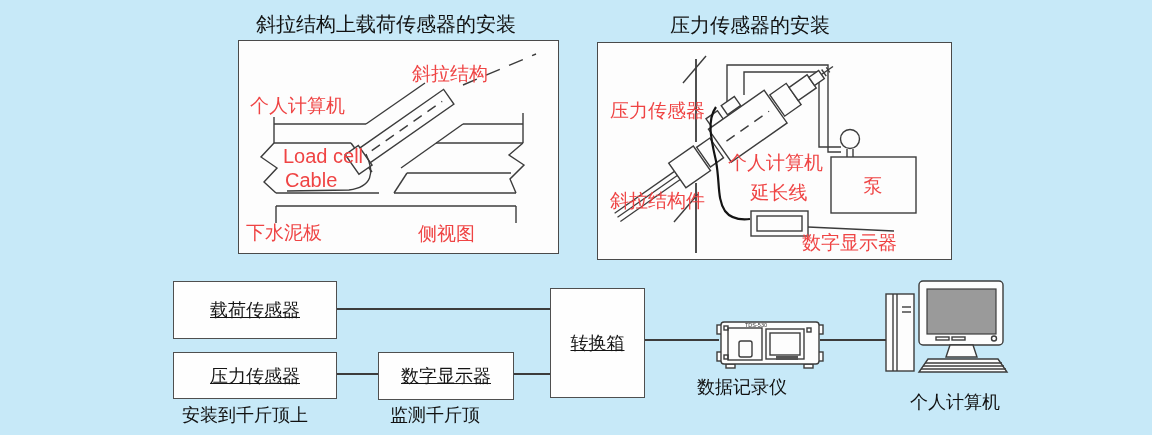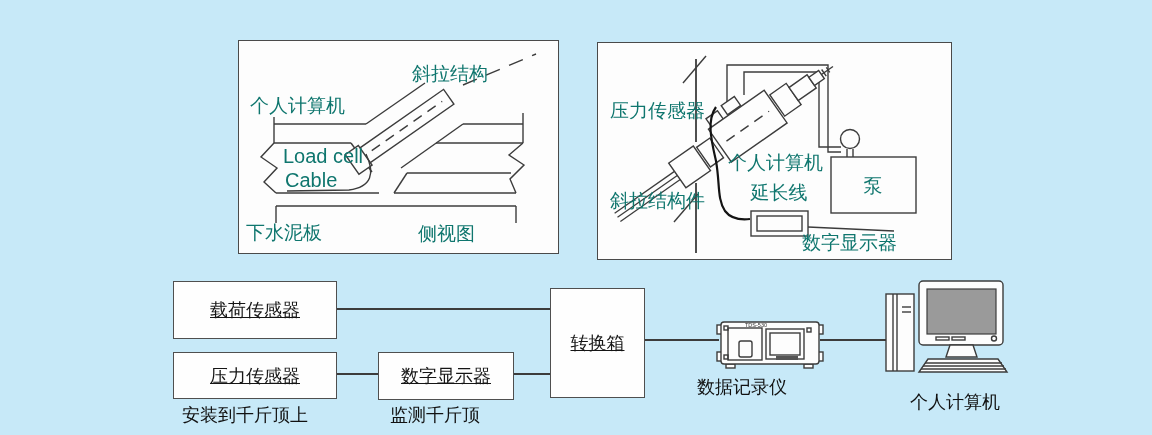--- a/index.html
+++ b/index.html
@@ -4,40 +4,42 @@
 <style>
   html,body{margin:0;padding:0;}
   .stage{
     position:relative;width:1152px;height:435px;
     background:#c7e9f8;overflow:hidden;
     font-family:"Liberation Sans","DejaVu Sans",sans-serif;color:#151515;
   }
   .panel{position:absolute;background:#fdfdfd;border:1.5px solid #4a4a4a;}
   .panel svg{position:absolute;left:0;top:0;}
   .title{position:absolute;font-size:20px;text-align:center;white-space:nowrap;color:#111;}
-  .lbl{position:absolute;font-size:19px;line-height:1.15;white-space:nowrap;color:#0f766e;z-index:3;}
+  .lbl{position:absolute;font-size:19px;line-height:1.15;white-space:nowrap;color:#ef4444;z-index:3;}
   .lbl.latin{font-size:20px;}
   .box{
     position:absolute;background:#fefefe;border:1.6px solid #4f4f4f;
     display:flex;align-items:center;justify-content:center;
     font-size:18px;white-space:nowrap;z-index:2;text-decoration:underline;
   }
   .conn{position:absolute;height:2px;background:#3c3c3c;z-index:1;}
   .cap{position:absolute;font-size:18px;text-align:center;white-space:nowrap;color:#111;}
   .devlbl{position:absolute;font-size:18px;text-align:center;white-space:nowrap;color:#111;}
   .dev{position:absolute;z-index:2;}
   svg .ln{stroke:#3c3c3c;stroke-width:1.4;fill:none;}
   svg .fl{stroke:#3c3c3c;stroke-width:1.4;fill:#fdfdfd;}
   svg .dash{stroke:#3c3c3c;stroke-width:1.4;fill:none;stroke-dasharray:10 7;}
 </style>
 </head>
 <body>
 
 <div class="stage">
 
+  <div class="title" style="left:230px;top:11px;width:312px;">斜拉结构上载荷传感器的安装</div>
+  <div class="title" style="left:597px;top:12px;width:306px;">压力传感器的安装</div>
 
   <div class="panel" style="left:238px;top:40px;width:319px;height:212px;">
     <svg width="319" height="212" viewBox="0 0 319 212">
 
       <g>
         <path class="ln" d="M35 76 V102"></path>
         <path class="ln" d="M35 83 H127"></path>
         <path class="ln" d="M224 83 H284"></path>
         <path class="ln" d="M284 72 V102"></path>
         <path class="ln" d="M35 102 H112"></path>

